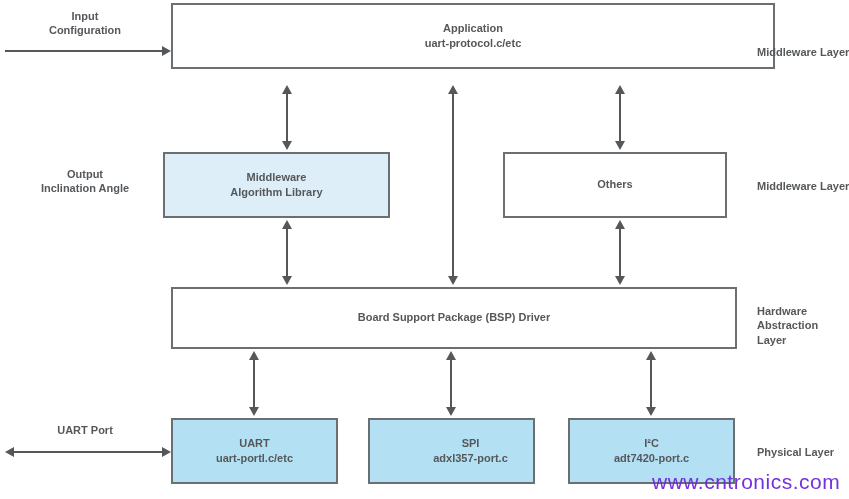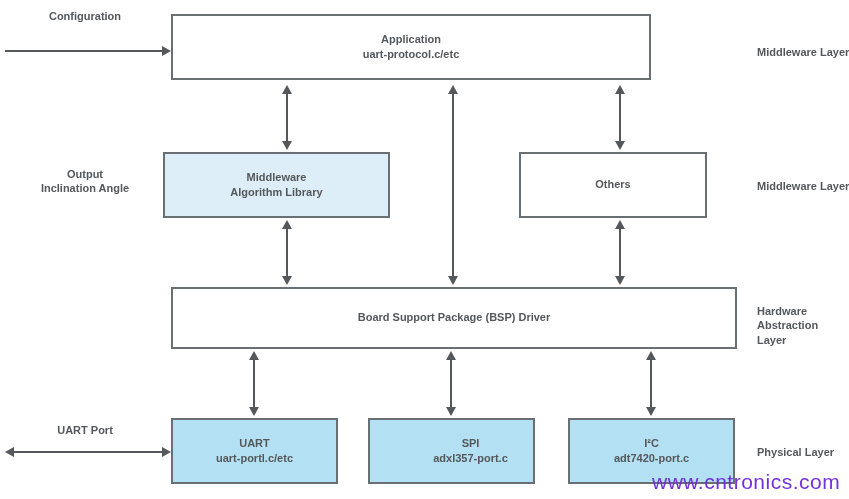--- a/index.html
+++ b/index.html
@@ -66,20 +66,21 @@
     letter-spacing:0.5px;
     z-index:5;
   }
 </style>
 </head>
 <body>
 
 <div id="stage">
 
   <div class="side-label center" style="left:10px;top:9px;width:150px;">
+    <div>Input</div>
     <div>Configuration</div>
   </div>
 
   <div class="side-label center" style="left:10px;top:167px;width:150px;">
     <div>Output</div>
     <div>Inclination Angle</div>
   </div>
 
   <div class="side-label center nowrap" style="left:10px;top:423px;width:150px;">UART Port</div>
 
@@ -87,31 +88,31 @@
     <div class="shaft"></div>
     <div class="head-right"></div>
   </div>
 
   <div class="harrow head-both" style="left:5px;top:446px;width:166px;">
     <div class="shaft"></div>
     <div class="head-left"></div>
     <div class="head-right"></div>
   </div>
 
-  <div class="box" style="left:171px;top:14px;width:480px;height:66px;">
+  <div class="box" style="left:171px;top:3px;width:604px;height:66px;">
     <div>Application</div>
     <div>uart-protocol.c/etc</div>
   </div>
 
   <div class="box light-blue" style="left:163px;top:152px;width:227px;height:66px;">
     <div>Middleware</div>
     <div>Algorithm Library</div>
   </div>
 
-  <div class="box" style="left:503px;top:152px;width:188px;height:66px;margin-left:16px;">
+  <div class="box" style="left:503px;top:152px;width:224px;height:66px;">
     <div>Others</div>
   </div>
 
   <div class="box" style="left:171px;top:287px;width:566px;height:62px;">
     <div>Board Support Package (BSP) Driver</div>
   </div>
 
   <div class="box blue" style="left:171px;top:418px;width:167px;height:66px;">
     <div>UART</div>
     <div>uart-portl.c/etc</div>

